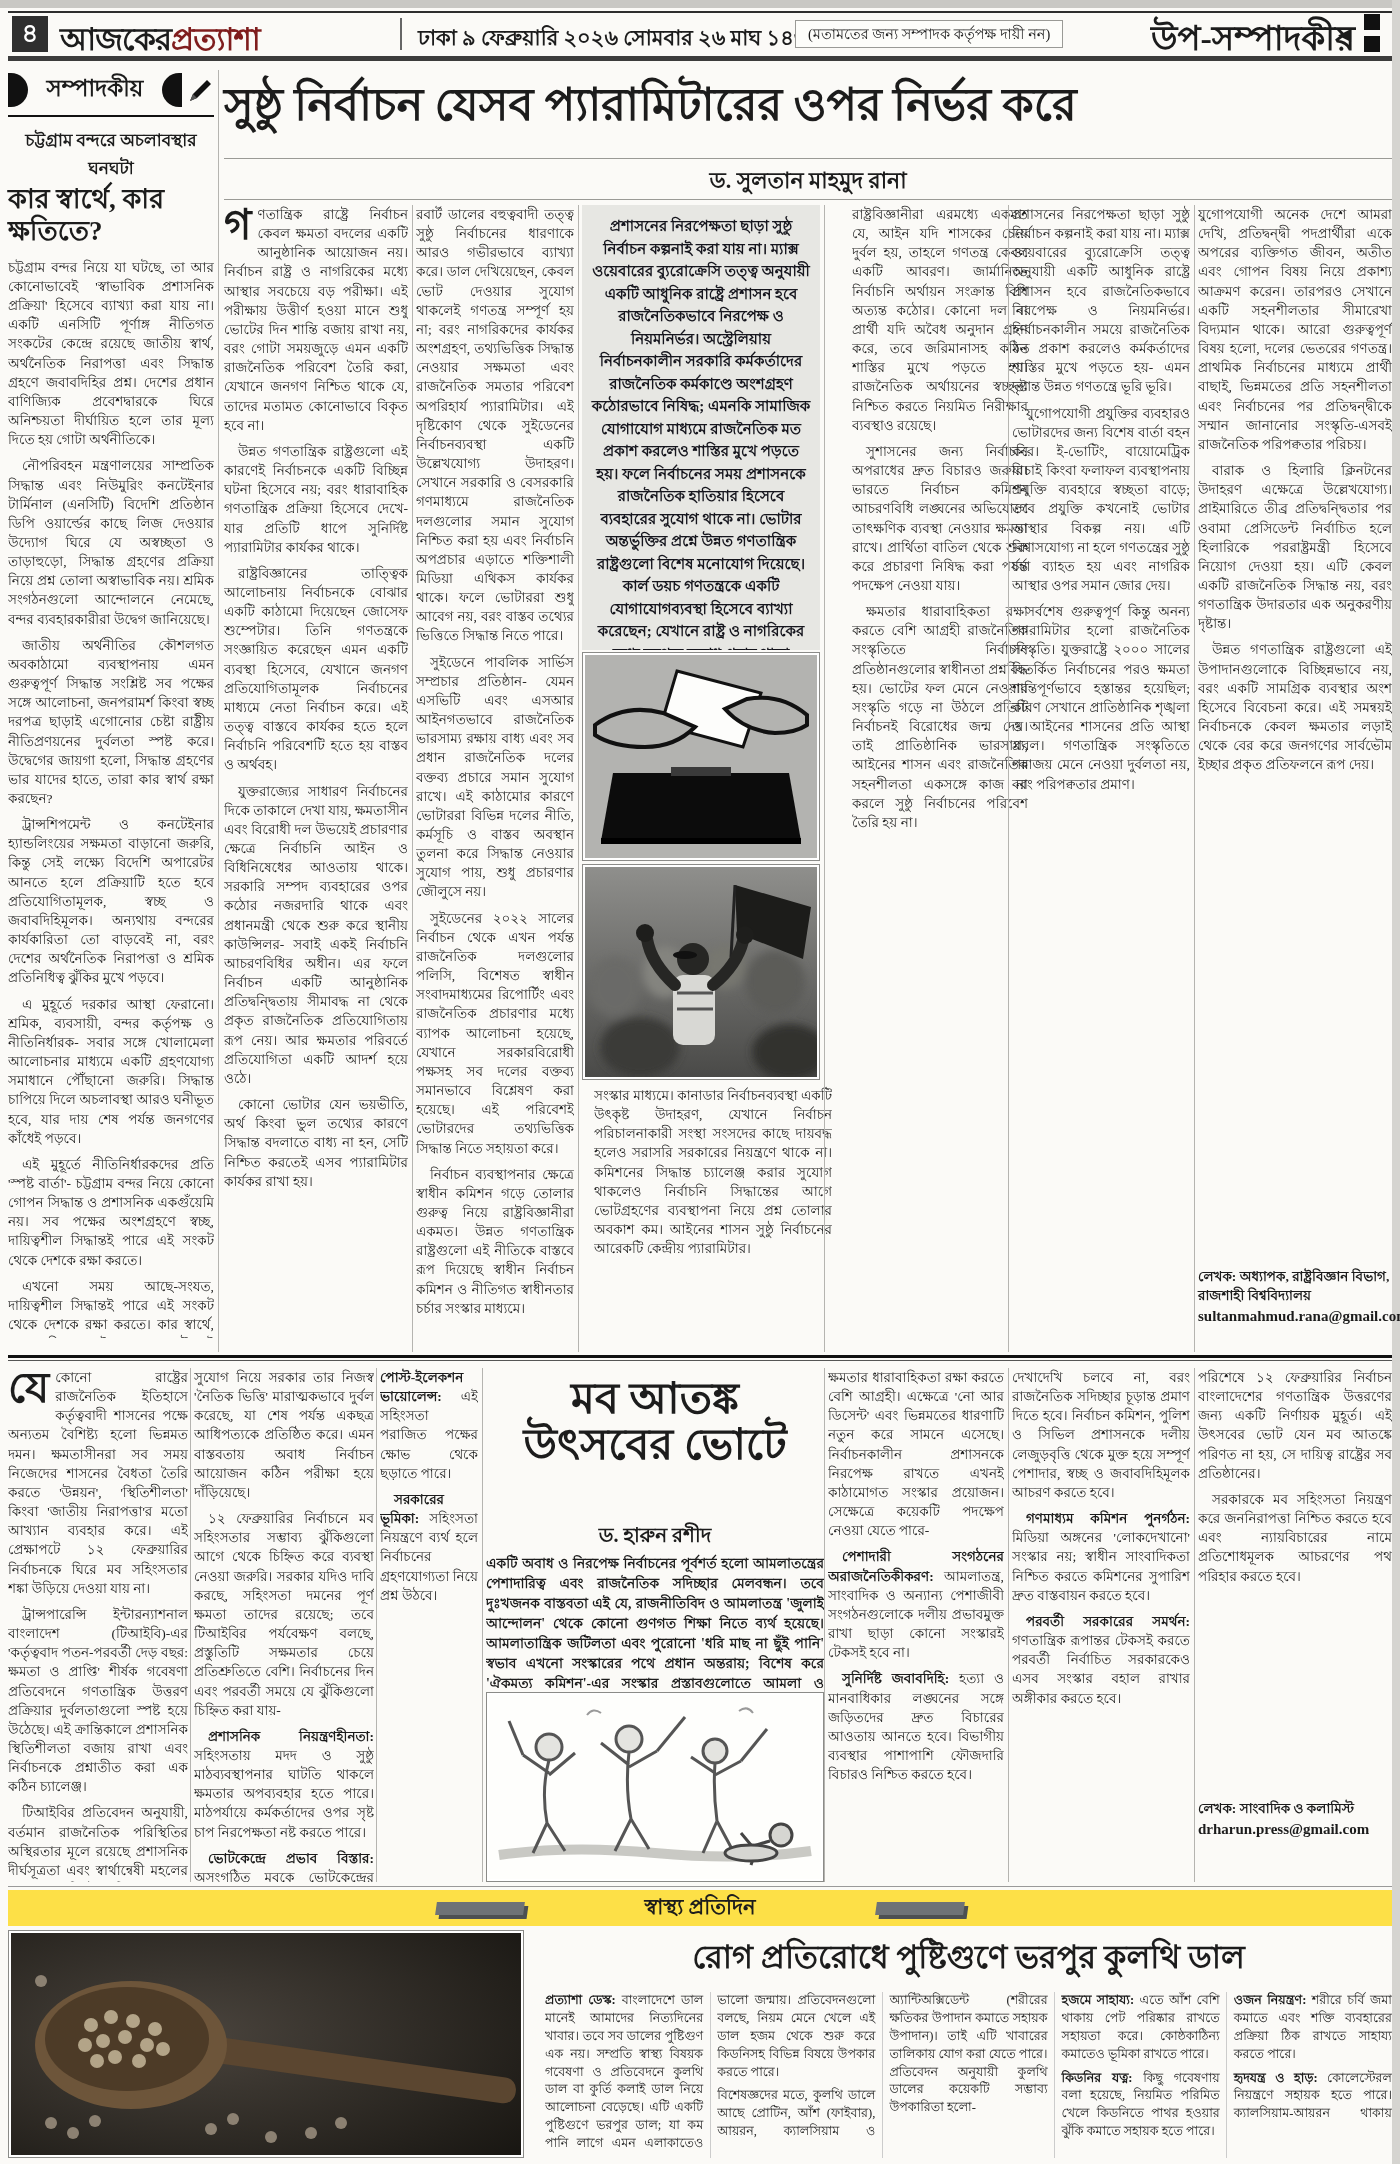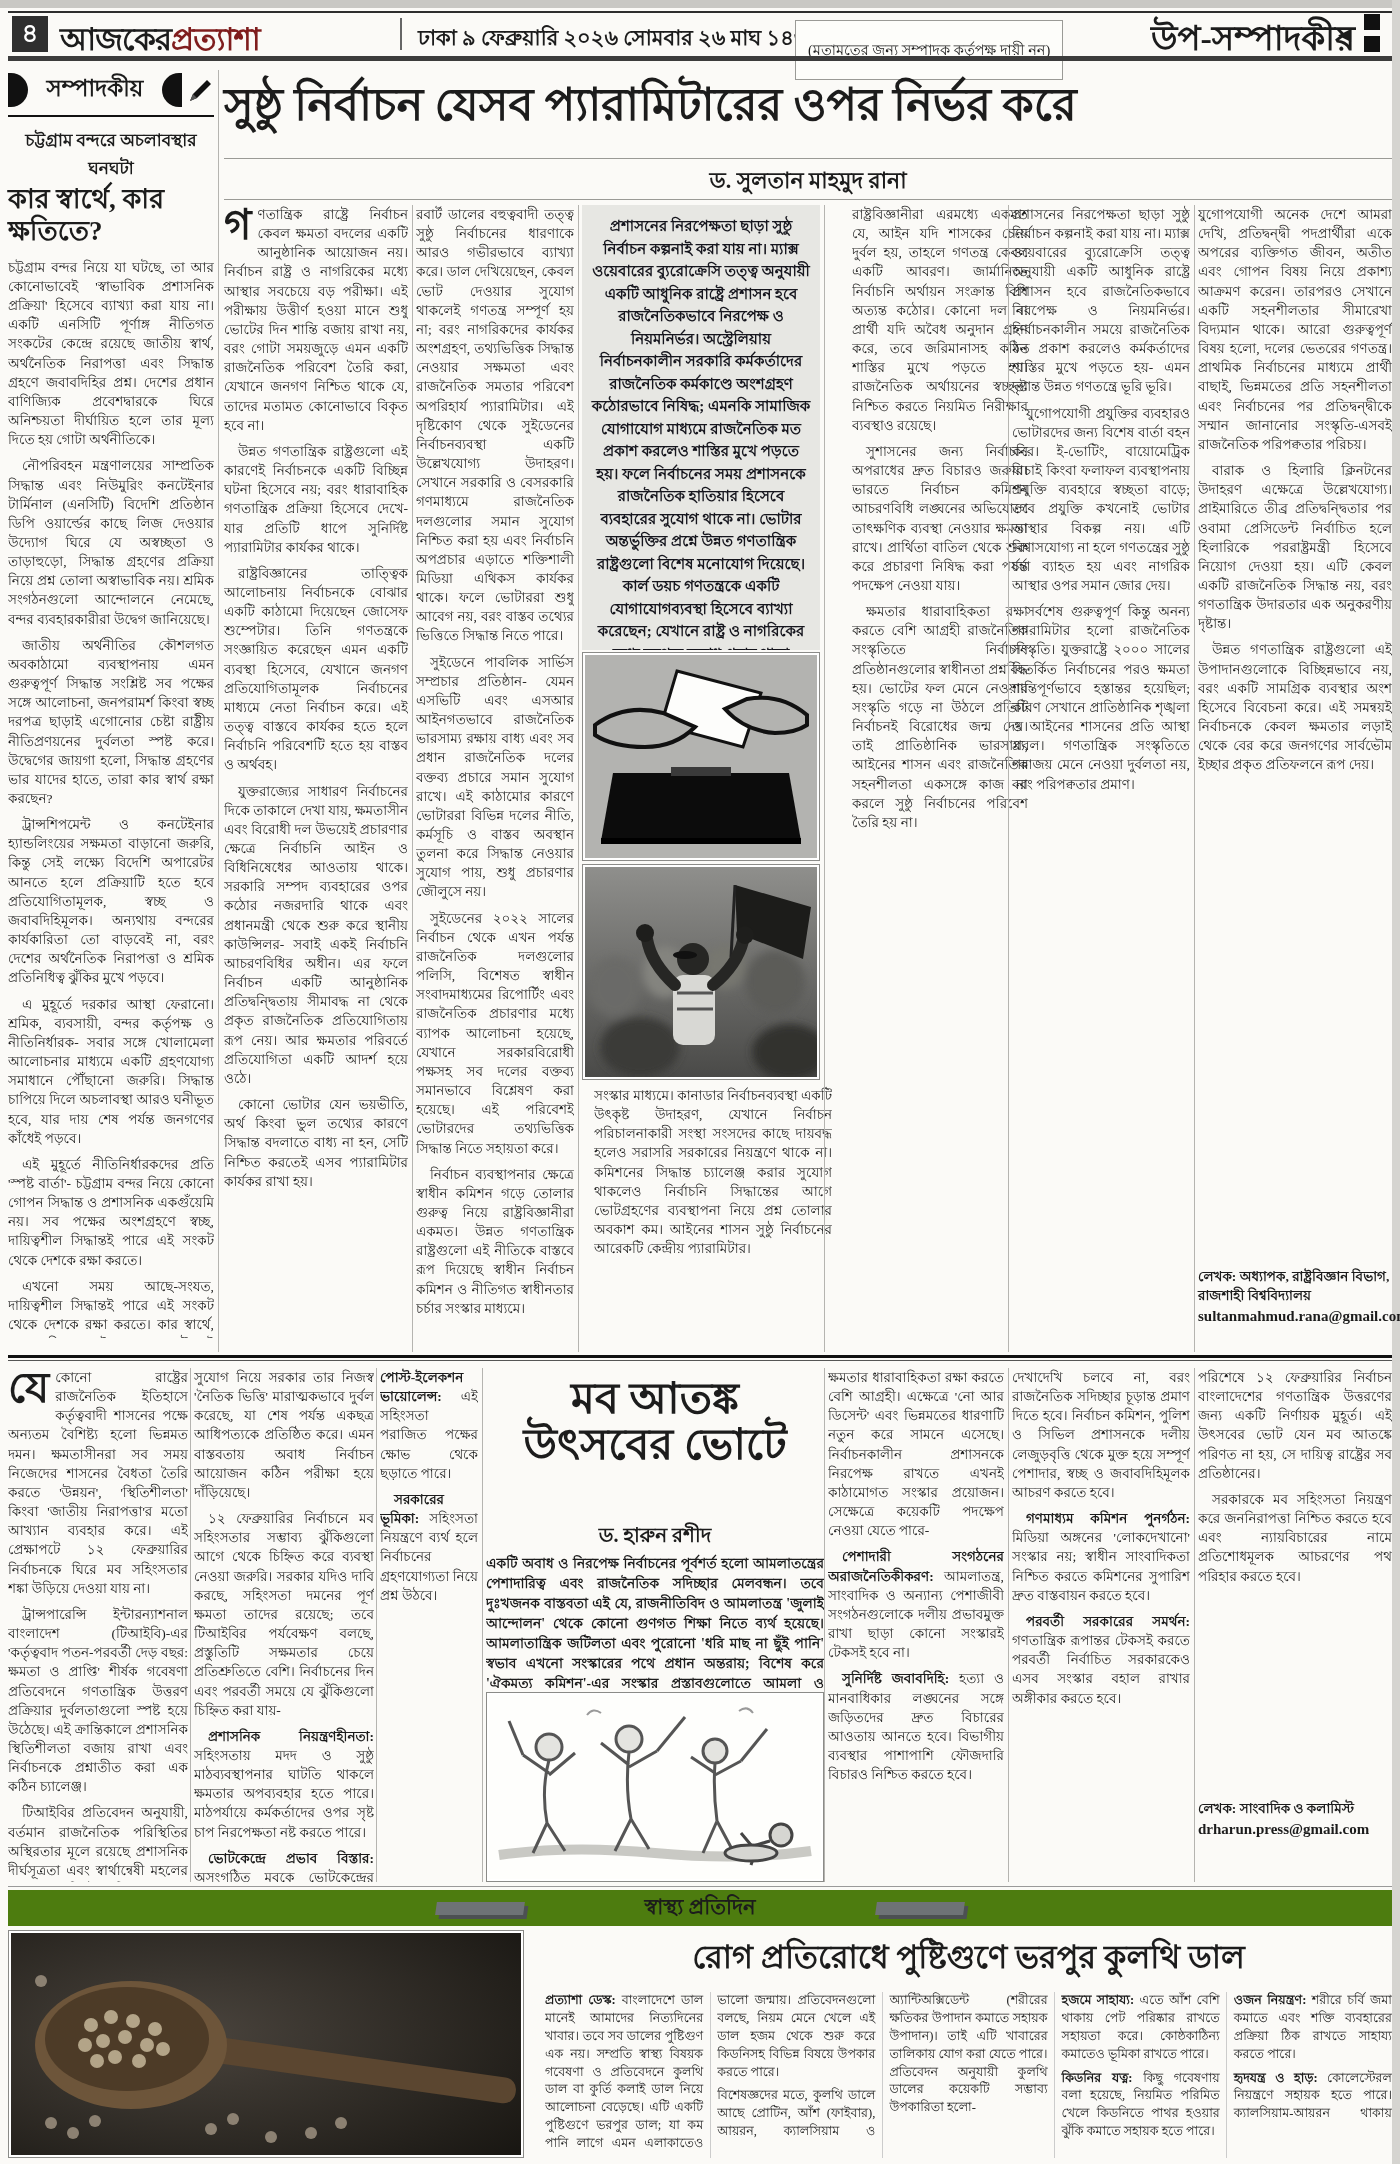--- a/index.html
+++ b/index.html
@@ -11,21 +11,21 @@
   .right-strip{left:1392px;top:0;width:8px;height:2164px;background:#d5d4d0;}
   .head-topline{left:8px;top:11px;width:1384px;height:2px;background:#2e2e2e;}
   .head-botline{left:8px;top:56px;width:1384px;height:5px;background:#3c3c3c;}
   .pagebox{left:12px;top:16px;width:36px;height:36px;background:#2f2f2f;color:#fff;
            font-size:26px;font-weight:bold;text-align:center;line-height:36px;}
   .brand{left:60px;top:15px;font-size:31px;font-weight:900;letter-spacing:-1px;white-space:nowrap;}
   .brand .red{color:#7f1d1d;}
   .head-div{left:400px;top:18px;width:2px;height:32px;background:#666;}
   .dateline{left:418px;top:22px;font-size:21px;font-weight:bold;white-space:nowrap;}
   .disclaimer{left:795px;top:20px;height:26px;border:1px solid #9a9a96;background:#fdfdfa;
-              font-size:14.5px;line-height:26px;padding:16px 12px;white-space:nowrap;}
+              font-size:14.5px;line-height:26px;padding:0 12px;white-space:nowrap;}
   .section-title{left:1075px;top:12px;width:280px;font-size:34px;font-weight:900;text-align:right;white-space:nowrap;}
   .section-mark{left:1338px;top:24px;font-size:17px;}
   .sq{width:16px;height:16px;background:#111;}
   .squares{left:1364px;top:14px;display:flex;flex-direction:column;gap:6px;}
   
   .edit-col{left:8px;top:70px;width:206px;height:1282px;}
   .edit-badge{display:flex;align-items:center;gap:6px;border-bottom:2px solid #111;padding-bottom:6px;}
   .crescent-l{width:20px;height:34px;background:#111;border-radius:0 17px 17px 0;}
   .crescent-r{width:20px;height:34px;background:#111;border-radius:17px 0 0 17px;}
   .edit-badge .label{font-size:23px;font-weight:900;flex:1;text-align:center;white-space:nowrap;}
@@ -53,21 +53,21 @@
   .band-rule{left:8px;top:1355px;width:1384px;height:3px;background:#111;}
   .band-rule2{left:8px;top:1360px;width:1384px;height:1px;background:#555;}
   .mcol{top:1368px;height:514px;}
   .mob-headline{left:486px;top:1376px;width:338px;font-size:43px;font-weight:900;text-align:center;line-height:1.08;}
   .mob-byline{left:486px;top:1520px;width:338px;font-size:20px;font-weight:bold;text-align:center;}
   .mob-intro{left:486px;top:1554px;width:338px;height:134px;font-size:13.8px;font-weight:bold;
              line-height:1.45;text-align:justify;overflow:hidden;}
   .mob-illus{left:486px;top:1692px;width:338px;height:190px;}
   
   .health-sep{left:8px;top:1886px;width:1384px;height:1px;background:#999;}
-  .health-band{left:8px;top:1890px;width:1384px;height:36px;background:#4d7c0f;
+  .health-band{left:8px;top:1890px;width:1384px;height:36px;background:#fde047;
                display:flex;align-items:center;justify-content:center;gap:120px;}
   .health-band .label{font-size:21px;font-weight:bold;}
   .ribbon{width:88px;height:13px;background:#6e7376;box-shadow:4px 4px 0 #4c5052;transform:skewX(-8deg);}
   .health-headline{left:545px;top:1932px;width:847px;font-size:32px;font-weight:900;text-align:center;white-space:nowrap;}
   .health-cols{left:545px;top:1992px;width:847px;height:166px;column-count:5;column-gap:14px;
                column-rule:1px solid #ccc;font-size:12.6px;line-height:1.42;text-align:justify;overflow:hidden;}
   .health-cols .para{margin:0 0 6px;}
   svg{display:block;}
 </style>
 </head>

